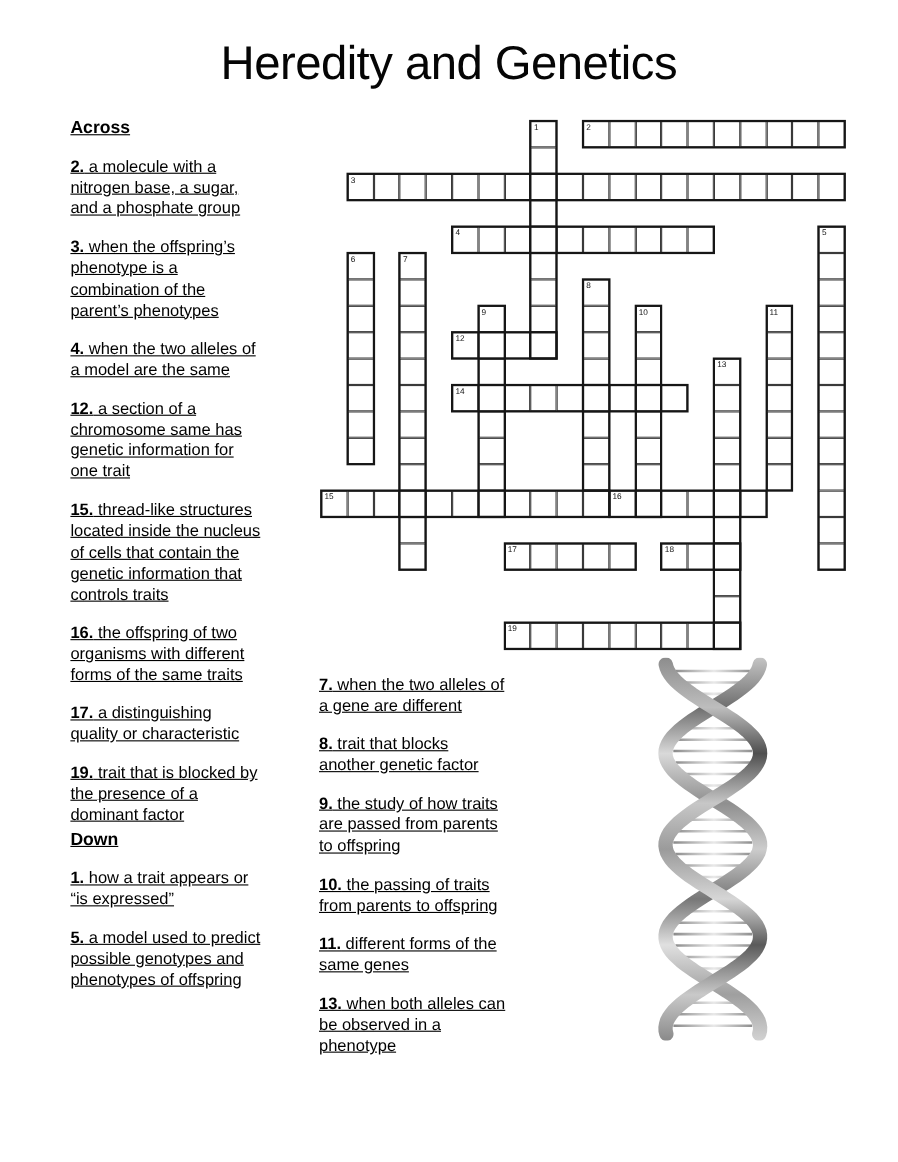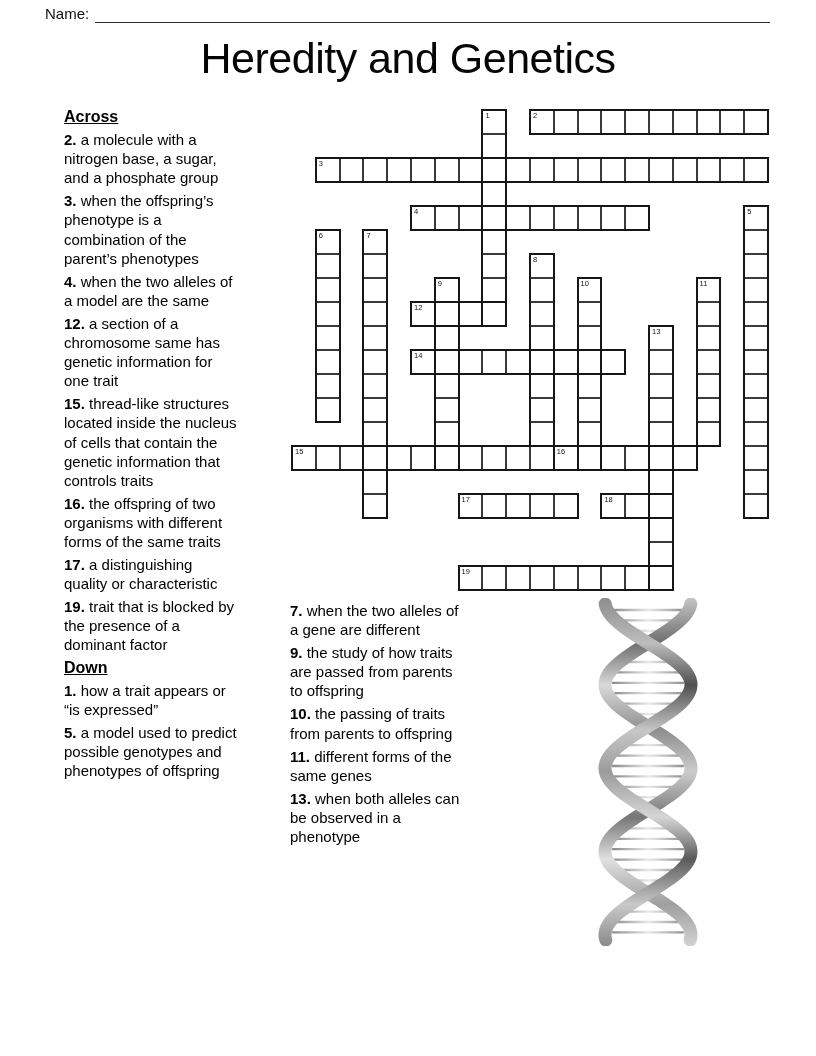--- a/index.html
+++ b/index.html
@@ -9,39 +9,35 @@
   .name-row{position:absolute;left:45px;right:46px;top:5px;display:flex;align-items:flex-end;}
   .name-label{font-size:15px;line-height:18px;color:#111;}
   .name-line{flex:1;margin-left:6px;border-bottom:1.6px solid #2b2b2b;height:16px;}
   
   .title{position:absolute;left:0;top:34px;width:816px;margin:0;text-align:center;
          font-size:43px;font-weight:500;letter-spacing:-0.5px;color:#050505;}
   
   .clues-left{position:absolute;left:64px;top:107px;width:175px;font-size:15px;line-height:19.1px;}
   .clues-right{position:absolute;left:290px;top:597px;width:170px;font-size:15px;line-height:19.1px;}
   .heading{font-weight:bold;text-decoration:underline;font-size:16px;margin:0 0 3px 0;}
-  .clue{margin:4px 0 3px 0;}
+  .clue{margin:16px 0 3px 0;text-decoration:underline;}
   .clue .n{font-weight:bold;}
   
   .grid{position:absolute;left:292px;top:110px;width:477px;height:481px;}
   .cell{position:absolute;box-sizing:border-box;background:#fff;border:1px solid #3a3a3a;}
   .cnum{position:absolute;top:0px;left:2px;font-size:7.5px;line-height:9px;color:#111;}
   .word-outline{position:absolute;box-sizing:border-box;border:2px solid #161616;pointer-events:none;}
   
   .dna{position:absolute;left:594px;top:598px;width:110px;height:348px;}
 </style>
 </head>
 <body>
 
 <div class="page">
 
-  <div class="name-row">
-    <span class="name-label">Name:</span>
-    <span class="name-line"></span>
-  </div>
 
   <h1 class="title">Heredity and Genetics</h1>
 
   <div class="clues-left">
     <div class="heading">Across</div>
     <div id="across-clues">
         <p class="clue"><span class="n">2.</span><span> a molecule with a nitrogen base, a sugar, and a phosphate group</span></p>
         <p class="clue"><span class="n">3.</span><span> when the offspring’s phenotype is a combination of the parent’s phenotypes</span></p>
         <p class="clue"><span class="n">4.</span><span> when the two alleles of a model are the same</span></p>
         <p class="clue"><span class="n">12.</span><span> a section of a chromosome same has genetic information for one trait</span></p>
@@ -52,20 +48,21 @@
       </div>
     <div class="heading">Down</div>
     <div id="down-clues-left">
         <p class="clue"><span class="n">1.</span><span> how a trait appears or “is expressed”</span></p>
         <p class="clue"><span class="n">5.</span><span> a model used to predict possible genotypes and phenotypes of offspring</span></p>
       </div>
   </div>
 
   <div class="clues-right" id="down-clues-right">
       <p class="clue"><span class="n">7.</span><span> when the two alleles of a gene are different</span></p>
+      <p class="clue"><span class="n">8.</span><span> trait that blocks another genetic factor</span></p>
       <p class="clue"><span class="n">9.</span><span> the study of how traits are passed from parents to offspring</span></p>
       <p class="clue"><span class="n">10.</span><span> the passing of traits from parents to offspring</span></p>
       <p class="clue"><span class="n">11.</span><span> different forms of the same genes</span></p>
       <p class="clue"><span class="n">13.</span><span> when both alleles can be observed in a phenotype</span></p>
     </div>
 
   <div class="grid" id="crossword-grid">
       <div class="cell" style="left: 238px; top: 0px; width: 23.8px; height: 24px;">
         <span class="cnum">2</span>
       </div>

